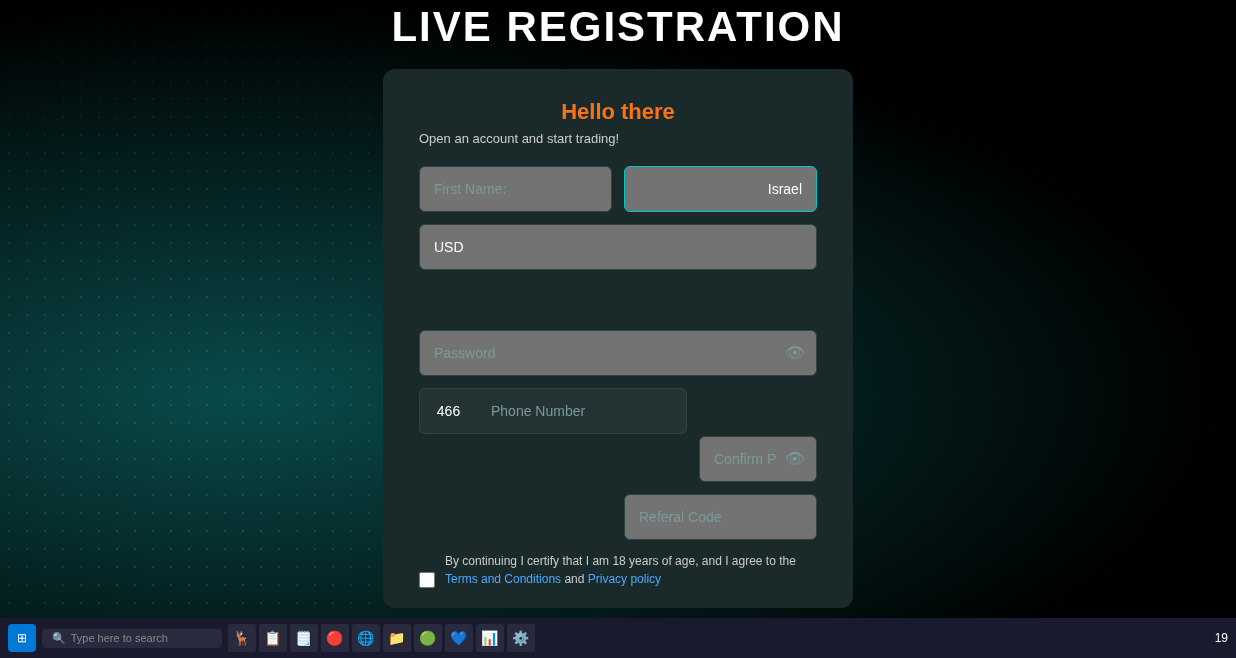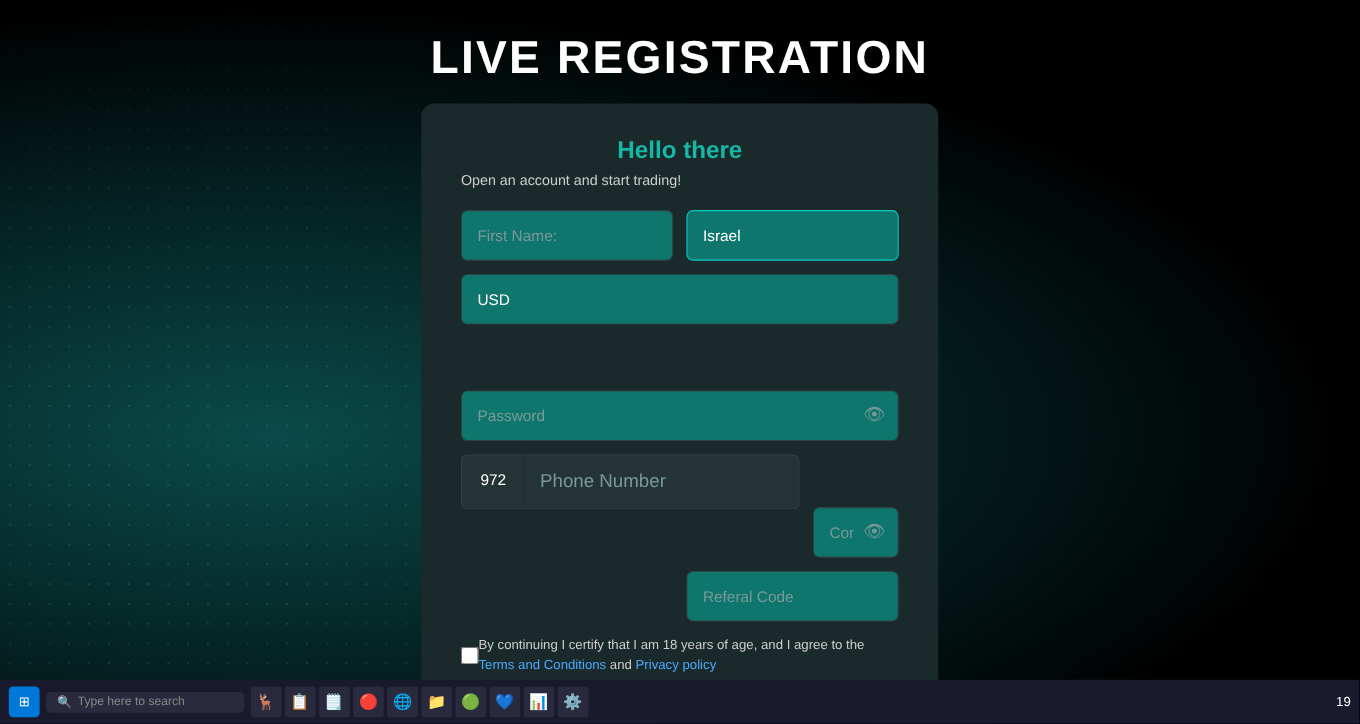--- a/index.html
+++ b/index.html
@@ -43,34 +43,34 @@
       flex-direction: column;
       align-items: center;
     }
 
     .page-title {
       color: #fff;
       font-size: 42px;
       font-weight: 900;
       letter-spacing: 2px;
       text-align: center;
-      padding-top: 28px;
+      padding-top: 3px;
       padding-bottom: 10px;
     }
 
     .form-card {
       background: #1a2a2a;
       border-radius: 12px;
       padding: 30px 36px 20px 36px;
       width: 470px;
       margin-top: 8px;
     }
 
     .form-heading {
-      color: #14b8a6;
+      color: #f97316;
       font-size: 22px;
       font-weight: 700;
       text-align: center;
       margin-bottom: 6px;
     }
 
     .form-subheading {
       color: #ccc;
       font-size: 13px;
       text-align: left;
@@ -83,31 +83,32 @@
       margin-bottom: 12px;
     }
 
     .form-field {
       flex: 1;
       position: relative;
     }
 
     .form-input {
       width: 100%;
-      background: #0f766e;
+      background: #737373;
       border: 1px solid #2e4444;
       border-radius: 6px;
       color: #fff;
       font-size: 14px;
       padding: 14px 14px;
       outline: none;
     }
 
     .form-input.active-border {
       border-color: #00c8c8;
+      text-align: right;
     }
 
     .form-input::placeholder {
       color: #7a9a9a;
     }
 
     .field-with-eye {
       position: relative;
       margin-top: 48px;
     }
@@ -145,33 +146,33 @@
       border-right: none;
     }
 
     .phone-number-input {
       flex: 1;
       background: #243333;
       border: 1px solid #2e4444;
       border-radius: 0 6px 6px 0;
       border-left: none;
       color: #fff;
-      font-size: 17px;
+      font-size: 14px;
       padding: 14px 14px;
       outline: none;
     }
 
     .phone-number-input::placeholder {
       color: #7a9a9a;
     }
 
     .terms-row {
       display: flex;
-      align-items: center;
-      gap: 0;
+      align-items: flex-end;
+      gap: 10px;
       margin-top: 10px;
     }
 
     .terms-checkbox {
       width: 16px;
       height: 16px;
       margin-top: 2px;
       flex-shrink: 0;
       accent-color: #00c8c8;
     }
@@ -289,21 +290,21 @@
     <div class="form-row">
       <div class="form-field field-with-eye">
         <input class="form-input" type="password" placeholder="Password" style="">
         <span class="eye-icon">👁</span>
       </div>
     </div>
 
     <div class="form-row">
       <div class="form-field">
         <div class="phone-row">
-          <div class="phone-code">972</div>
+          <div class="phone-code">466</div>
           <input class="phone-number-input" type="tel" placeholder="Phone Number" style="">
         </div>
       </div>
       <div class="form-field field-with-eye">
         <input class="form-input" type="password" placeholder="Confirm Password" style="">
         <span class="eye-icon">👁</span>
       </div>
     </div>
 
     <div class="form-row">

